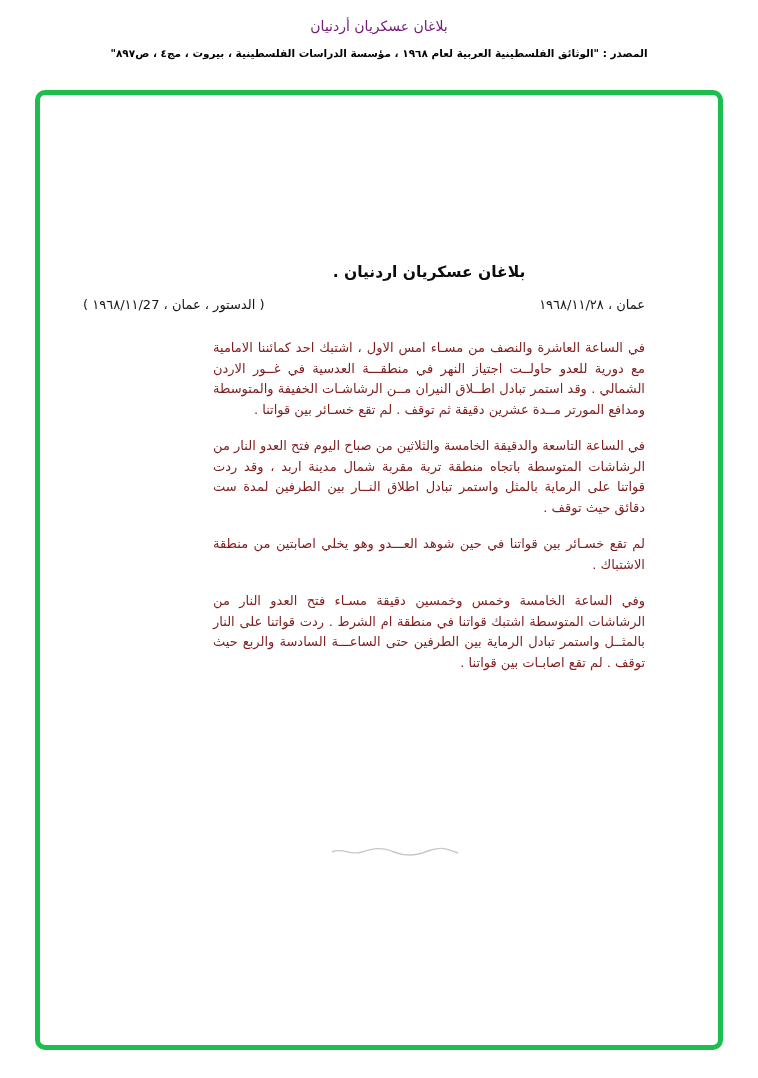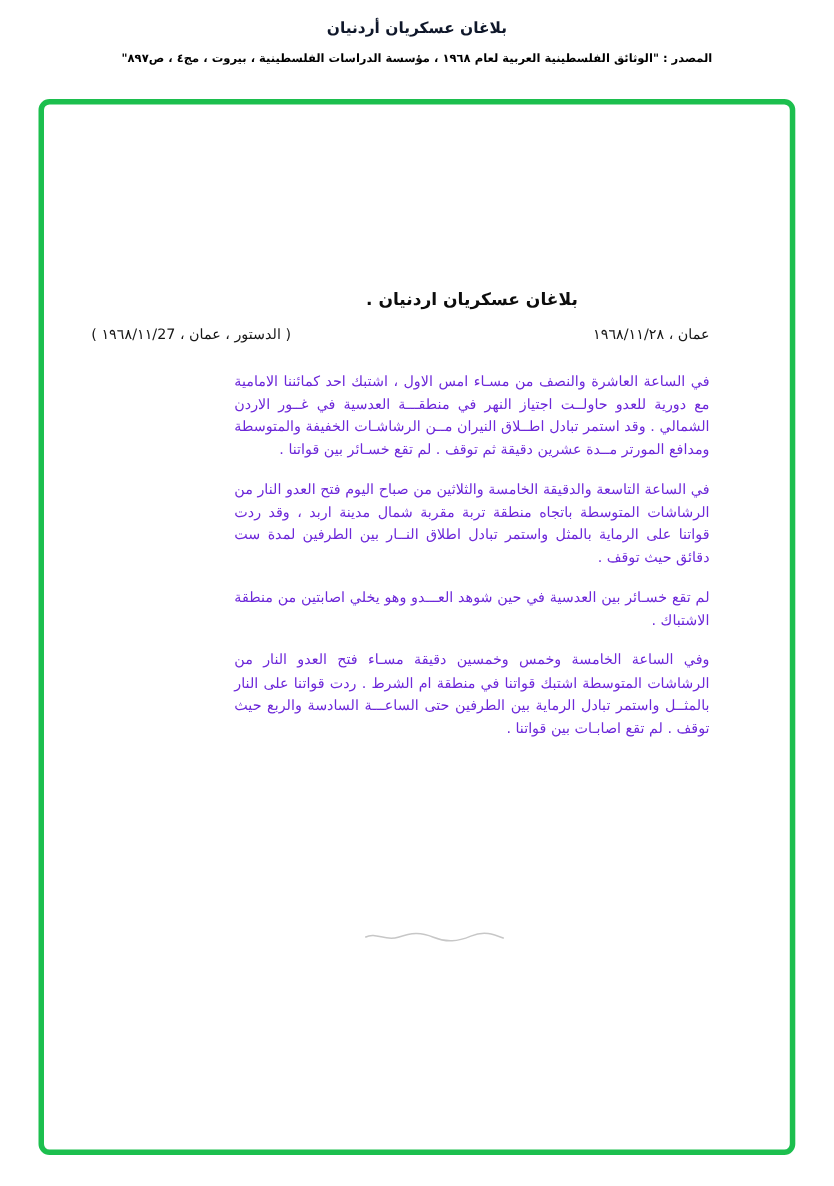--- a/index.html
+++ b/index.html
@@ -22,22 +22,22 @@
   
   .top-header {
     position: absolute;
     top: 18px;
     left: 0;
     right: 0;
     text-align: center;
   }
   .top-title {
     font-size: 14px;
-    font-weight: bold;
-    color: #0f172a;
+    font-weight: normal;
+    color: #701a75;
   }
   .top-source {
     margin-top: 13px;
     font-size: 10.5px;
     font-weight: bold;
     color: #000;
     letter-spacing: 0.2px;
   }
   
   .frame {
@@ -73,21 +73,21 @@
     font-size: 13px;
     margin-bottom: 26px;
     white-space: nowrap;
     color: #161616;
   }
   .paras p {
     font-size: 13px;
     line-height: 1.58;
     text-align: justify;
     margin-bottom: 16px;
-    color: #6d28d9;
+    color: #7f1d1d;
   }
   .paras p:last-child { margin-bottom: 0; }
   
   .artifact {
     position: absolute;
     left: 290px;
     top: 748px;
     opacity: 0.55;
   }
 </style>
@@ -108,21 +108,21 @@
       <div class="doc-title">بلاغان عسكريان اردنيان .</div>
 
       <div class="dateline">
         <span>عمان ، ١٩٦٨/١١/٢٨</span>
         <span>( الدستور ، عمان ، ١٩٦٨/١١/27 )</span>
       </div>
 
       <div class="paras">
         <p>في الساعة العاشرة والنصف من مسـاء امس الاول ، اشتبك احد كمائننا الامامية مع دورية للعدو حاولــت اجتياز النهر في منطقـــة العدسية في غــور الاردن الشمالي . وقد استمر تبادل اطــلاق النيران مــن الرشاشـات الخفيفة والمتوسطة ومدافع المورتر مــدة عشرين دقيقة ثم توقف . لم تقع خسـائر بين قواتنا .</p>
         <p>في الساعة التاسعة والدقيقة الخامسة والثلاثين من صباح اليوم فتح العدو النار من الرشاشات المتوسطة باتجاه منطقة تربة مقربة شمال مدينة اربد ، وقد ردت قواتنا على الرماية بالمثل واستمر تبادل اطلاق النــار بين الطرفين لمدة ست دقائق حيث توقف .</p>
-        <p>لم تقع خسـائر بين العدسية في حين شوهد العـــدو وهو يخلي اصابتين من منطقة الاشتباك .</p>
+        <p>لم تقع خسـائر بين قواتنا في حين شوهد العـــدو وهو يخلي اصابتين من منطقة الاشتباك .</p>
         <p>وفي الساعة الخامسة وخمس وخمسين دقيقة مسـاء فتح العدو النار من الرشاشات المتوسطة اشتبك قواتنا في منطقة ام الشرط . ردت قواتنا على النار بالمثــل واستمر تبادل الرماية بين الطرفين حتى الساعـــة السادسة والربع حيث توقف . لم تقع اصابـات بين قواتنا .</p>
       </div>
 
     </div>
 
     <svg class="artifact" width="130" height="16" viewBox="0 0 130 16">
       <path d="M2 9 C 12 4, 20 13, 32 9 S 52 4, 64 9 S 86 13, 98 8 S 118 6, 128 10" fill="none" stroke="#9a9a9a" stroke-width="1.4"></path>
     </svg>
 
   </div>

